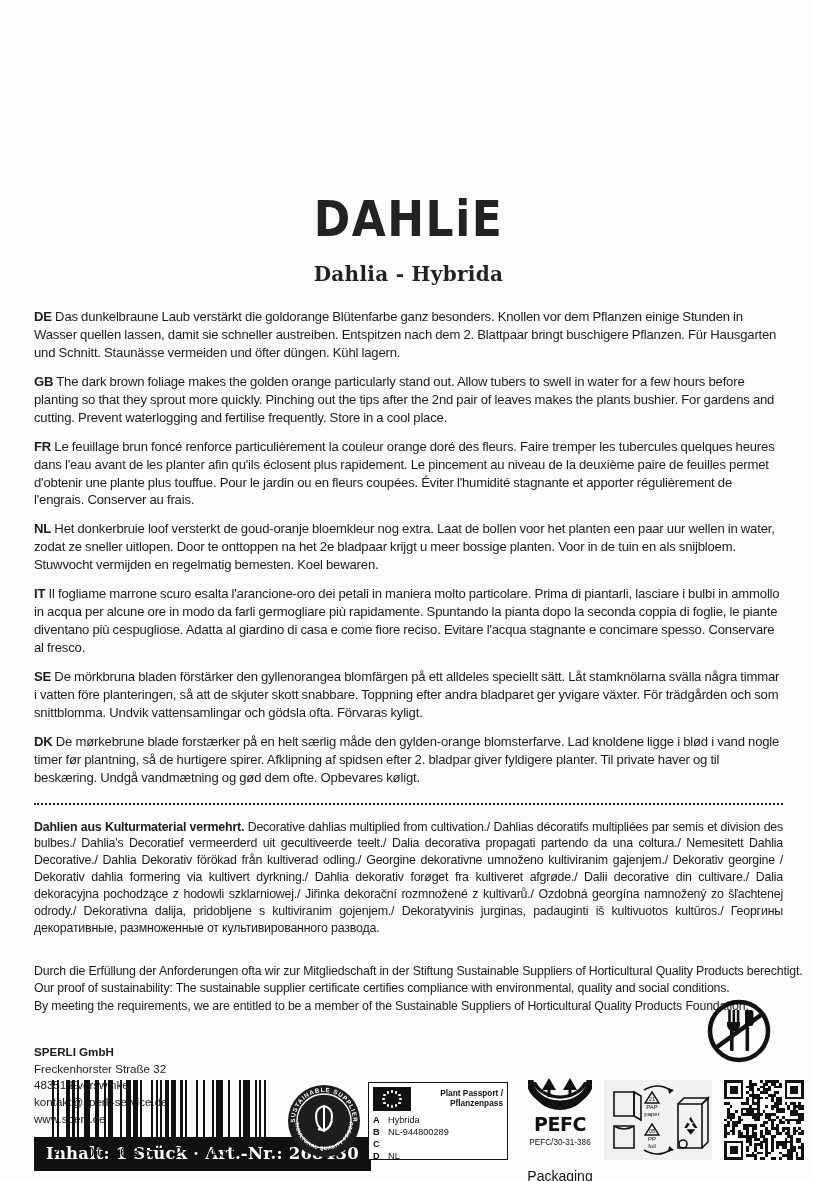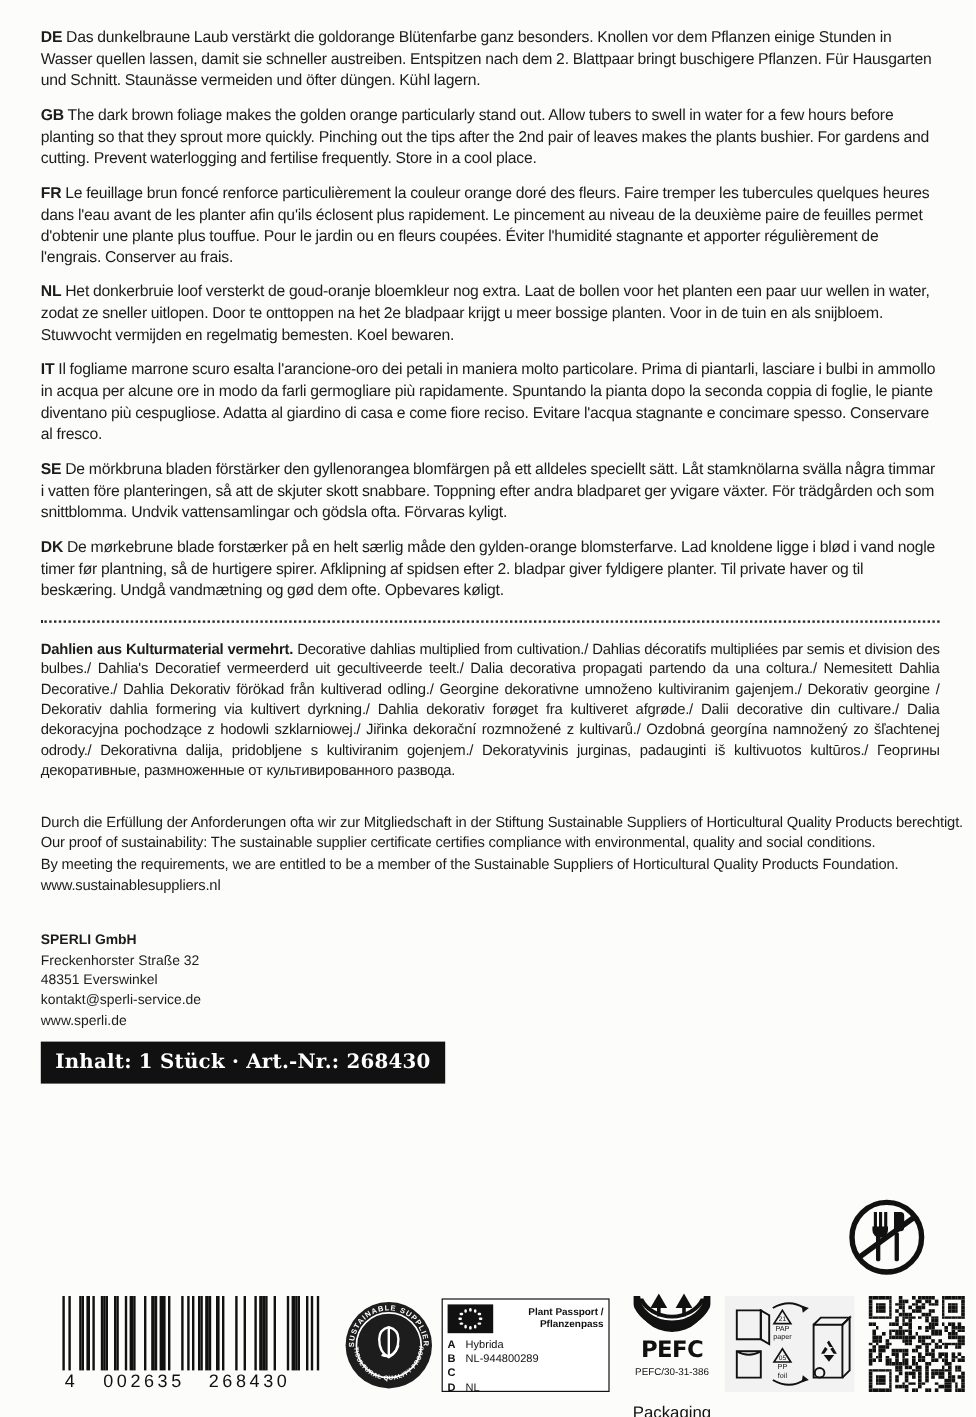--- a/index.html
+++ b/index.html
@@ -269,20 +269,24 @@
   }
   .qr-grid span { background: #111; }
 </style>
 </head>
 <body>
 
 <div class="packet">
 
   <div class="content">
 
+    <div class="title-block">
+      <div class="main-title">DAHLiE</div>
+      <div class="sub-title">Dahlia - Hybrida</div>
+    </div>
 
     <div class="lang-list">
         <div class="lang-para"><span class="lang-code">DE</span><span> Das dunkelbraune Laub verstärkt die goldorange Blütenfarbe ganz besonders. Knollen vor dem Pflanzen einige Stunden in Wasser quellen lassen, damit sie schneller austreiben. Entspitzen nach dem 2. Blattpaar bringt buschigere Pflanzen. Für Hausgarten und Schnitt. Staunässe vermeiden und öfter düngen. Kühl lagern.</span></div>
         <div class="lang-para"><span class="lang-code">GB</span><span> The dark brown foliage makes the golden orange particularly stand out. Allow tubers to swell in water for a few hours before planting so that they sprout more quickly. Pinching out the tips after the 2nd pair of leaves makes the plants bushier. For gardens and cutting. Prevent waterlogging and fertilise frequently. Store in a cool place.</span></div>
         <div class="lang-para"><span class="lang-code">FR</span><span> Le feuillage brun foncé renforce particulièrement la couleur orange doré des fleurs. Faire tremper les tubercules quelques heures dans l'eau avant de les planter afin qu'ils éclosent plus rapidement. Le pincement au niveau de la deuxième paire de feuilles permet d'obtenir une plante plus touffue. Pour le jardin ou en fleurs coupées. Éviter l'humidité stagnante et apporter régulièrement de l'engrais. Conserver au frais.</span></div>
         <div class="lang-para"><span class="lang-code">NL</span><span> Het donkerbruie loof versterkt de goud-oranje bloemkleur nog extra. Laat de bollen voor het planten een paar uur wellen in water, zodat ze sneller uitlopen. Door te onttoppen na het 2e bladpaar krijgt u meer bossige planten. Voor in de tuin en als snijbloem. Stuwvocht vermijden en regelmatig bemesten. Koel bewaren.</span></div>
         <div class="lang-para"><span class="lang-code">IT</span><span> Il fogliame marrone scuro esalta l'arancione-oro dei petali in maniera molto particolare. Prima di piantarli, lasciare i bulbi  in ammollo in acqua per alcune ore in modo da farli germogliare più rapidamente. Spuntando la pianta dopo la seconda coppia di foglie, le piante diventano più cespugliose. Adatta al giardino di casa e come fiore reciso. Evitare l'acqua stagnante e concimare spesso. Conservare al fresco.</span></div>
         <div class="lang-para"><span class="lang-code">SE</span><span> De mörkbruna bladen förstärker den gyllenorangea blomfärgen på ett alldeles speciellt sätt. Låt stamknölarna svälla några timmar i vatten före planteringen, så att de skjuter skott snabbare. Toppning efter andra bladparet ger yvigare växter. För trädgården och som snittblomma. Undvik vattensamlingar och gödsla ofta. Förvaras kyligt.</span></div>
         <div class="lang-para"><span class="lang-code">DK</span><span> De mørkebrune blade forstærker på en helt særlig måde den gylden-orange blomsterfarve. Lad knoldene ligge i blød i vand nogle timer før plantning, så de hurtigere spirer.  Afklipning af spidsen efter 2. bladpar giver fyldigere planter. Til private haver og til beskæring. Undgå vandmætning og gød dem ofte. Opbevares køligt.</span></div>
       </div>
@@ -290,21 +294,20 @@
     <div class="dotted-rule"></div>
 
     <div class="propagation">
       <span class="lead">Dahlien aus Kulturmaterial vermehrt.</span><span> Decorative dahlias multiplied from cultivation./ Dahlias décoratifs multipliées par semis et division des bulbes./ Dahlia's Decoratief vermeerderd uit gecultiveerde teelt./ Dalia decorativa propagati partendo da una coltura./ Nemesitett Dahlia Decorative./ Dahlia Dekorativ förökad från kultiverad odling./ Georgine dekorativne umnoženo kultiviranim gajenjem./ Dekorativ georgine / Dekorativ dahlia formering via kultivert dyrkning./ Dahlia dekorativ forøget fra kultiveret afgrøde./ Dalii decorative din cultivare./ Dalia dekoracyjna pochodzące z hodowli szklarniowej./ Jiřinka dekorační rozmnožené z kultivarů./ Ozdobná georgína namnožený zo šľachtenej odrody./ Dekorativna dalija, pridobljene s kultiviranim gojenjem./ Dekoratyvinis jurginas, padauginti iš kultivuotos kultūros./ Георгины декоративные, размноженные от культивированного развода.</span>
     </div>
 
     <div class="sustain">
         <div>Durch die Erfüllung der Anforderungen ofta wir zur Mitgliedschaft in der Stiftung Sustainable Suppliers of Horticultural Quality Products berechtigt.</div>
         <div>Our proof of sustainability: The sustainable supplier certificate certifies compliance with environmental, quality and social conditions.</div>
         <div>By meeting the requirements, we are entitled to be a member of the Sustainable Suppliers of Horticultural Quality Products Foundation.</div>
-        <div>www.sustainablesuppliers.nl</div>
       </div>
 
     <div class="company">
       <div class="name">SPERLI GmbH</div>
       <div>Freckenhorster Straße 32</div>
       <div>48351 Everswinkel</div>
       <div>kontakt@sperli-service.de</div>
       <div>www.sperli.de</div>
       <div class="content-badge">Inhalt: 1 Stück · Art.-Nr.: 268430</div>
     </div>

